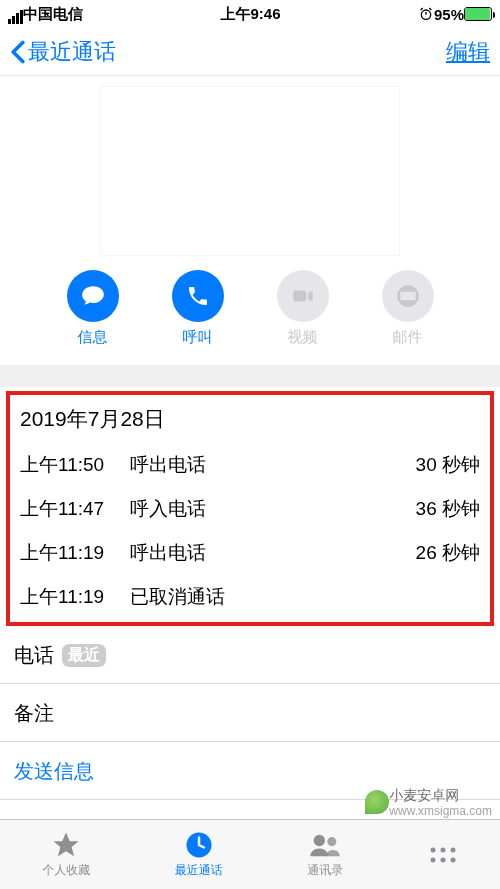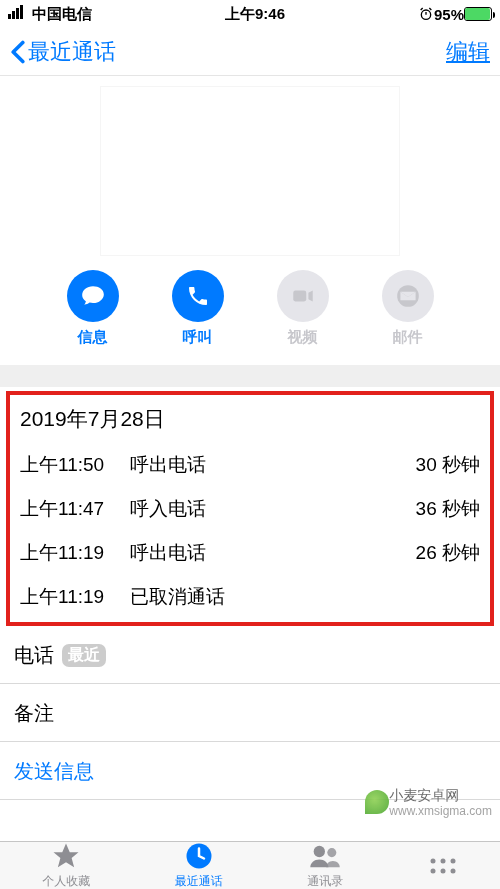--- a/index.html
+++ b/index.html
@@ -15,21 +15,21 @@
   
   .status-bar {
     height: 28px;
     display: flex;
     align-items: center;
     justify-content: space-between;
     padding: 0 8px;
     font-size: 15px;
     font-weight: 600;
   }
-  .status-left { display: flex; align-items: flex-start; gap: 9px; }
+  .status-left { display: flex; align-items: flex-end; gap: 0; }
   .status-right { display: flex; align-items: center; }
   .signal-bars { display: flex; align-items: flex-end; gap: 1px; }
   .signal-bars span { width: 3px; background: #000; display: inline-block; }
   .signal-bars span:nth-child(1){height:5px;} .signal-bars span:nth-child(2){height:8px;}
   .signal-bars span:nth-child(3){height:11px;} .signal-bars span:nth-child(4){height:14px;}
   .battery {
     width: 28px; height: 14px; border: 1.5px solid #000; border-radius: 3px;
     position: relative; display: flex; align-items: center;
   }
   .battery:after { content:""; position:absolute; right:-4px; top:4px; width:2px; height:6px; background:#000; border-radius:0 2px 2px 0;}
@@ -49,21 +49,21 @@
   
   .contact-card { padding: 10px 0 18px 0; background: #fff; }
   .card-photo {
     width: 300px; height: 170px; margin: 0 auto; background: #fff;
     border: 0.5px solid rgba(0,0,0,0.04);
   }
   .action-row {
     display: flex; justify-content: space-around; margin-top: 14px;
     padding: 0 40px;
   }
-  .action-item { display: flex; flex-direction: column; align-items: center; gap: 6px; width: 70px; font-weight: bold;}
+  .action-item { display: flex; flex-direction: column; align-items: center; gap: 6px; width: 70px;}
   .action-circle {
     width: 52px; height: 52px; border-radius: 50%;
     display: flex; align-items: center; justify-content: center;
   }
   .active-blue { background: #007aff; color: #fff; }
   .inactive-gray { background: #e5e5ea; color: #c7c7cc; }
   .action-label-active { font-size: 15px; color: #007aff; }
   .action-label-inactive { font-size: 15px; color: #c7c7cc; }
   
   .gray-gap { height: 22px; background: #efefef; }
@@ -89,21 +89,21 @@
   }
   .sec-label-row { display: flex; align-items: center; gap: 8px;}
   .recent-badge {
     background: #ccc; color: #fff; font-size: 16px; padding: 1px 6px;
     border-radius: 7px; font-weight: 600;
   }
   .send-msg { color: #007aff; }
   
   .tab-bar {
     position: absolute; bottom: 0; left: 0; right: 0;
-    height: 48px;
+    height: 70px;
     background: #f7f7f7;
     border-top: 0.5px solid rgba(0,0,0,0.2);
     display: flex;
     align-items: center;
     justify-content: space-around;
   }
   .tab-item { display: flex; flex-direction: column; align-items: center; gap: 2px; font-size: 12px; color: #8e8e93;}
   .tab-item.active { color: #007aff; }
   .tab-icon { height: 30px; display:flex; align-items:center; justify-content:center;}
   

